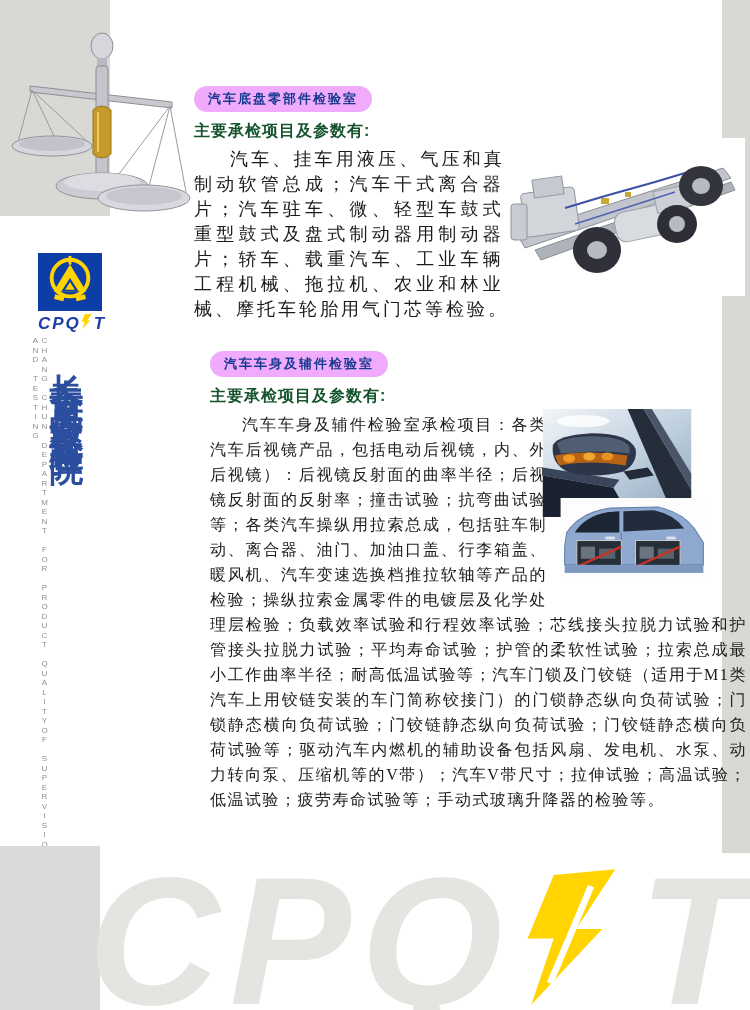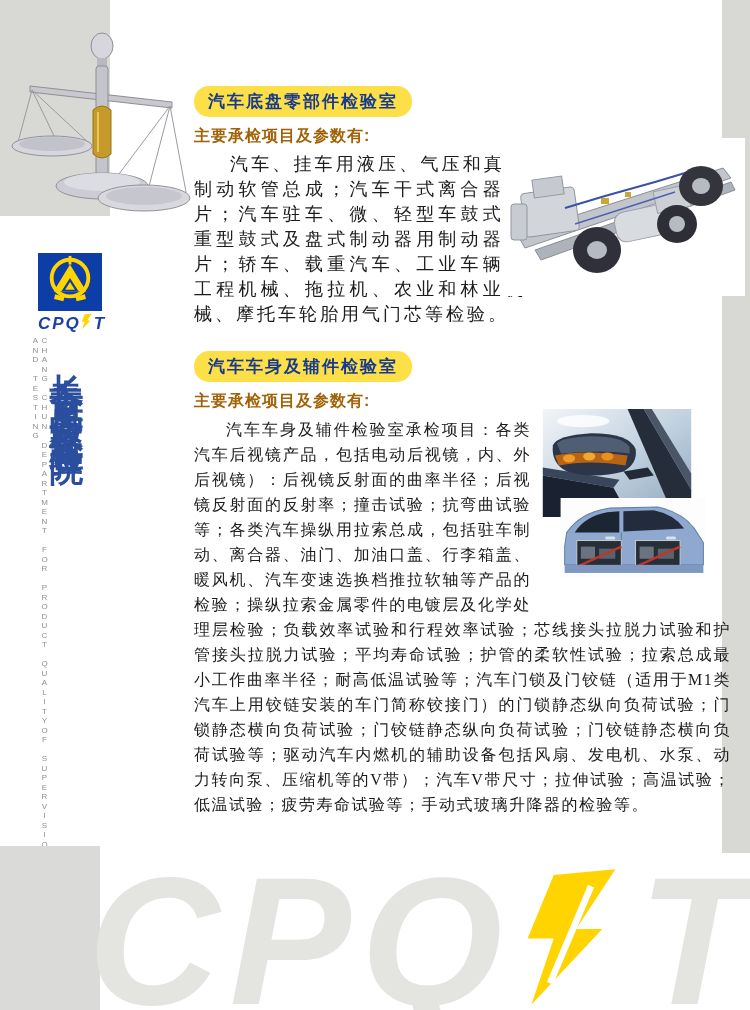--- a/index.html
+++ b/index.html
@@ -21,24 +21,24 @@
 
   
   .v-en{position:absolute;left:31px;top:336px;height:525px;writing-mode:vertical-rl;
         text-orientation:upright;font-size:8px;letter-spacing:.5px;color:#8f8f8f;}
   .v-cn{position:absolute;left:44px;top:346px;height:500px;writing-mode:vertical-rl;
         text-orientation:upright;font-size:34px;font-weight:bold;color:#2b4f9e;letter-spacing:7px;}
 
   
   .section{position:absolute;left:194px;width:537px;}
   .sec1{top:86px;}
-  .sec2{top:351px;}
-  .pill{display:inline-block;background:#fde047;color:#17398f;font-weight:bold;font-size:17px;
+  .sec2{top:351px;margin-left:16px;}
+  .pill{display:inline-block;background:#f0abfc;color:#17398f;font-weight:bold;font-size:13px;
         padding:4px 14px;border-radius:15px;letter-spacing:2px;}
-  .subtitle{margin-top:9px;font-weight:bold;font-size:16px;color:#a16207;letter-spacing:1px;}
+  .subtitle{margin-top:9px;font-weight:bold;font-size:16px;color:#14532d;letter-spacing:1px;}
   .para{margin:5px 0 0 0;color:#1c1c1c;text-align:justify;text-indent:2em;
         font-family:"Liberation Serif","DejaVu Serif",serif;}
   .para1{width:332px;font-size:18px;line-height:25px;letter-spacing:3px;}
   .para2{width:537px;font-size:16px;line-height:25px;letter-spacing:1.5px;}
   .figspace{float:right;width:200px;height:190px;}
 
   
   .truck-img{position:absolute;left:505px;top:138px;width:240px;height:158px;}
   .mirror-img{position:absolute;left:542px;top:409px;width:150px;height:108px;z-index:1;}
   .carbody-img{position:absolute;left:560px;top:498px;width:146px;height:80px;z-index:2;}

